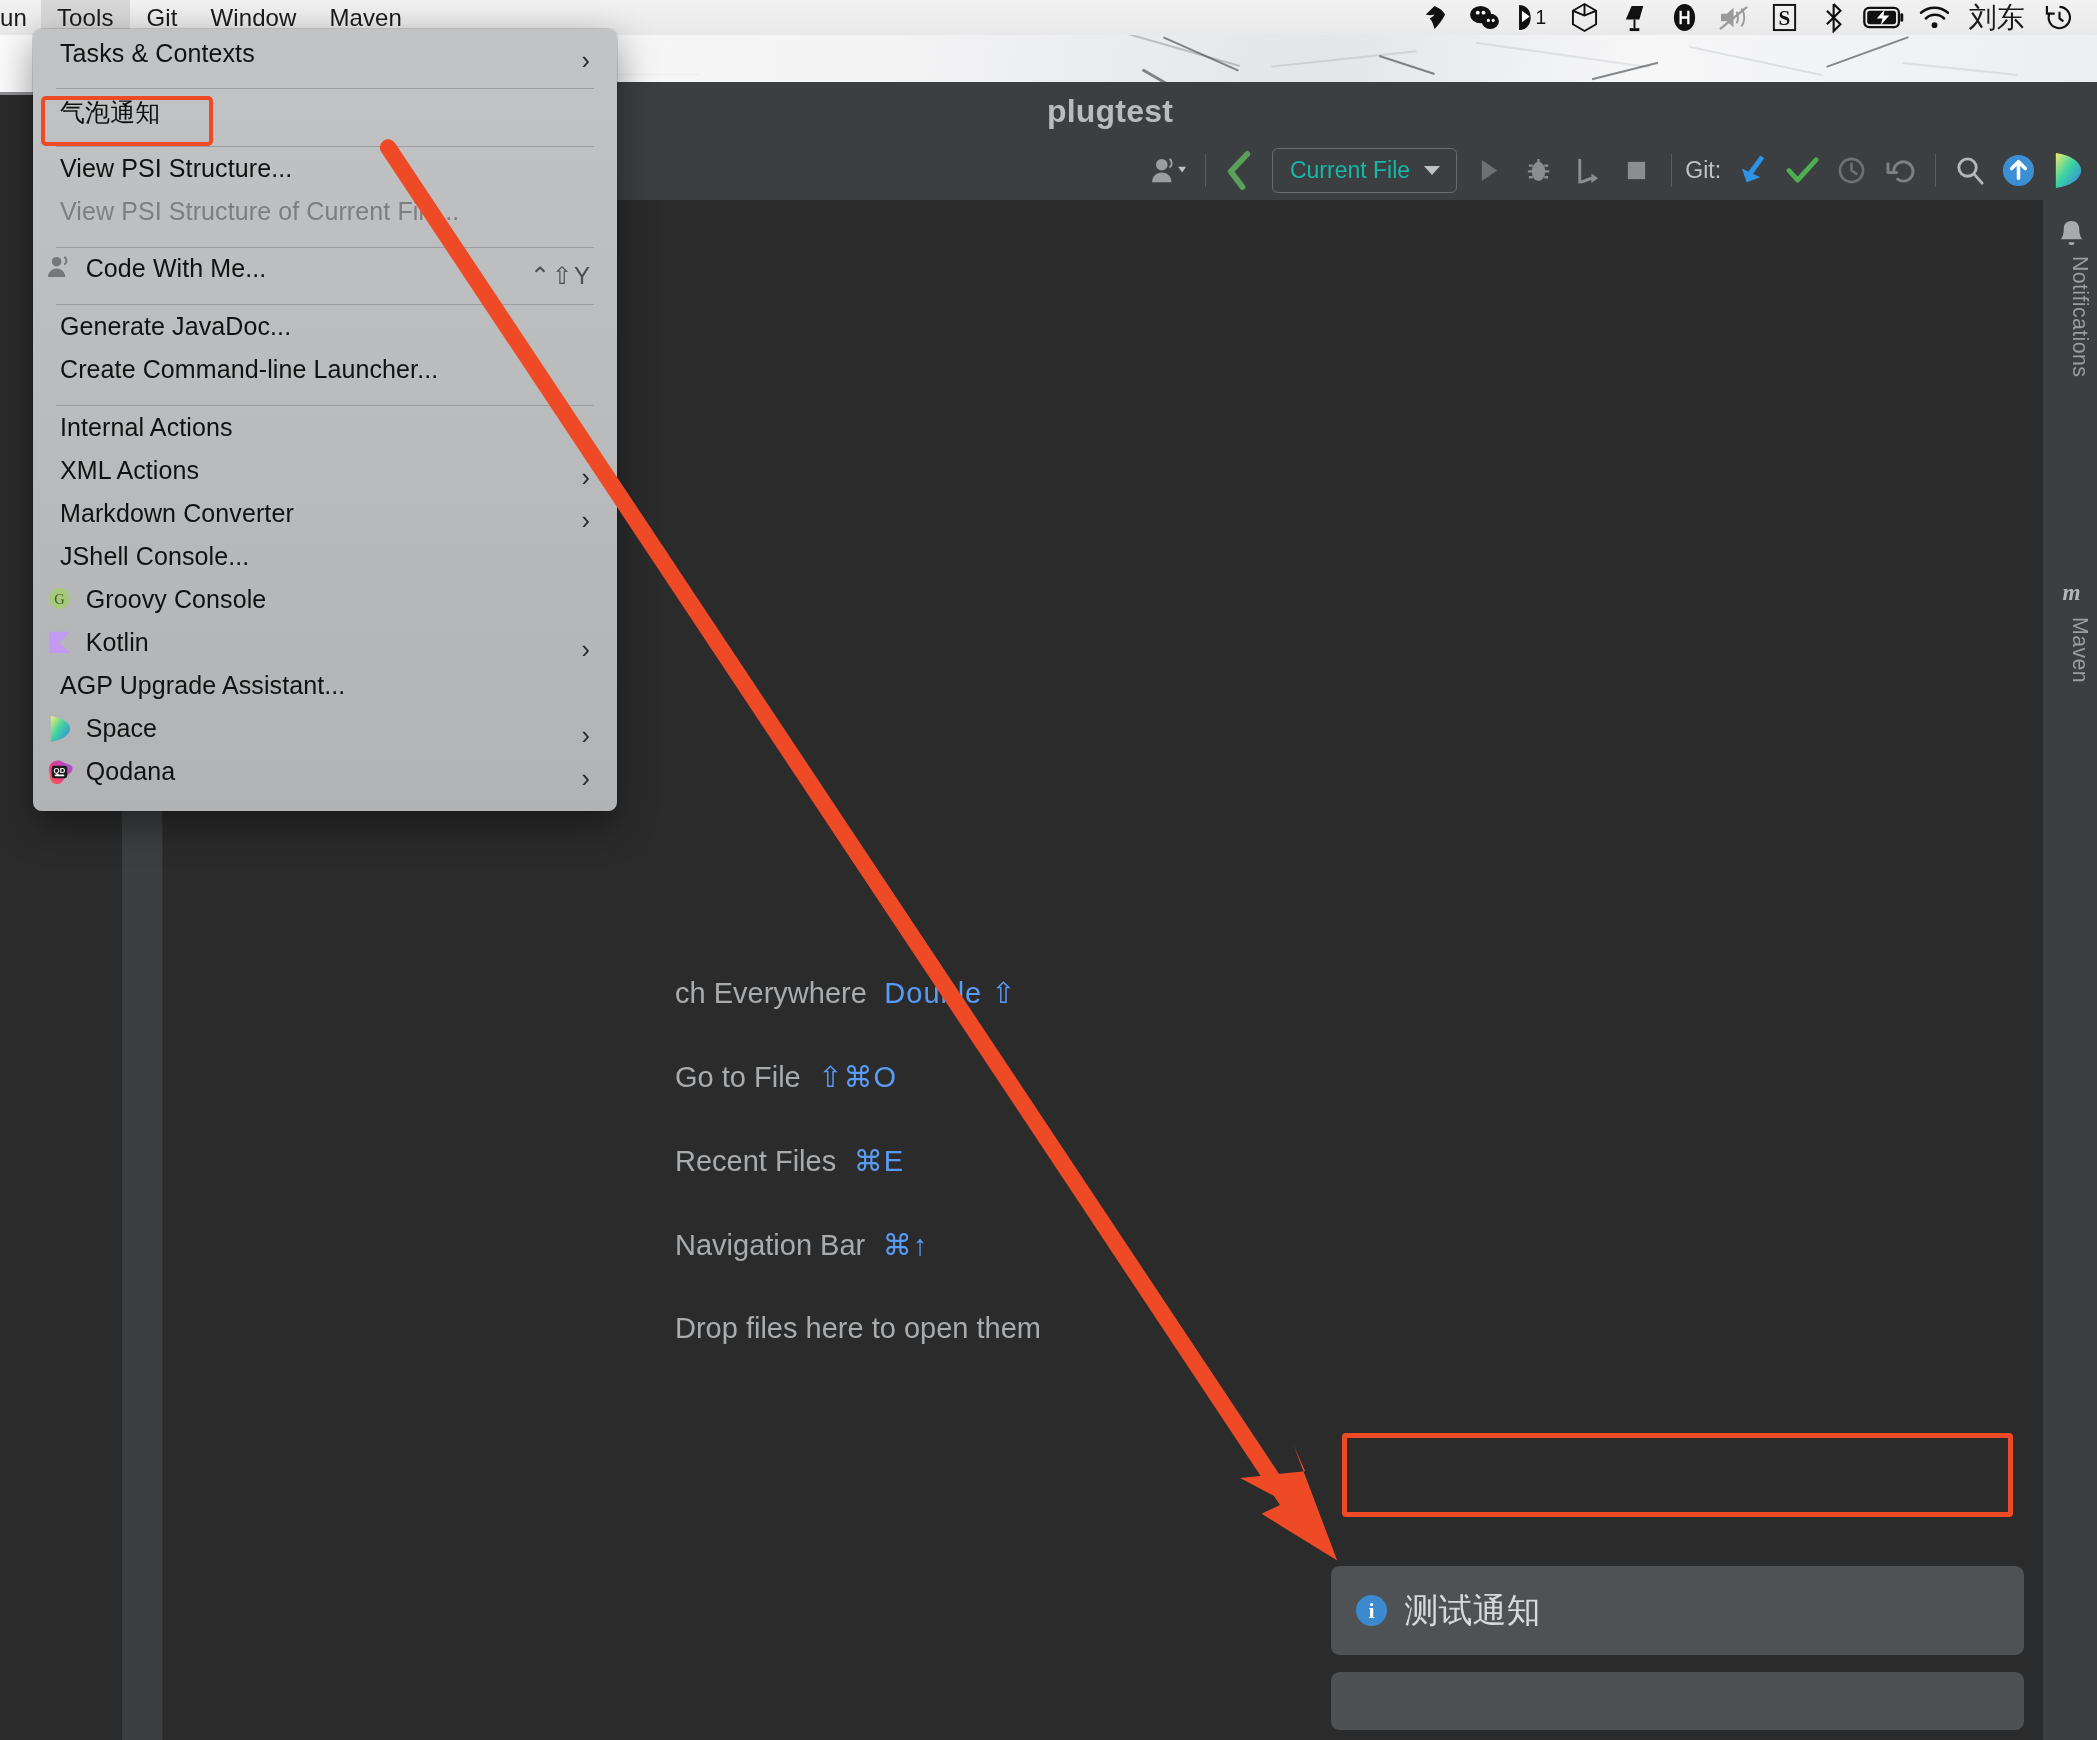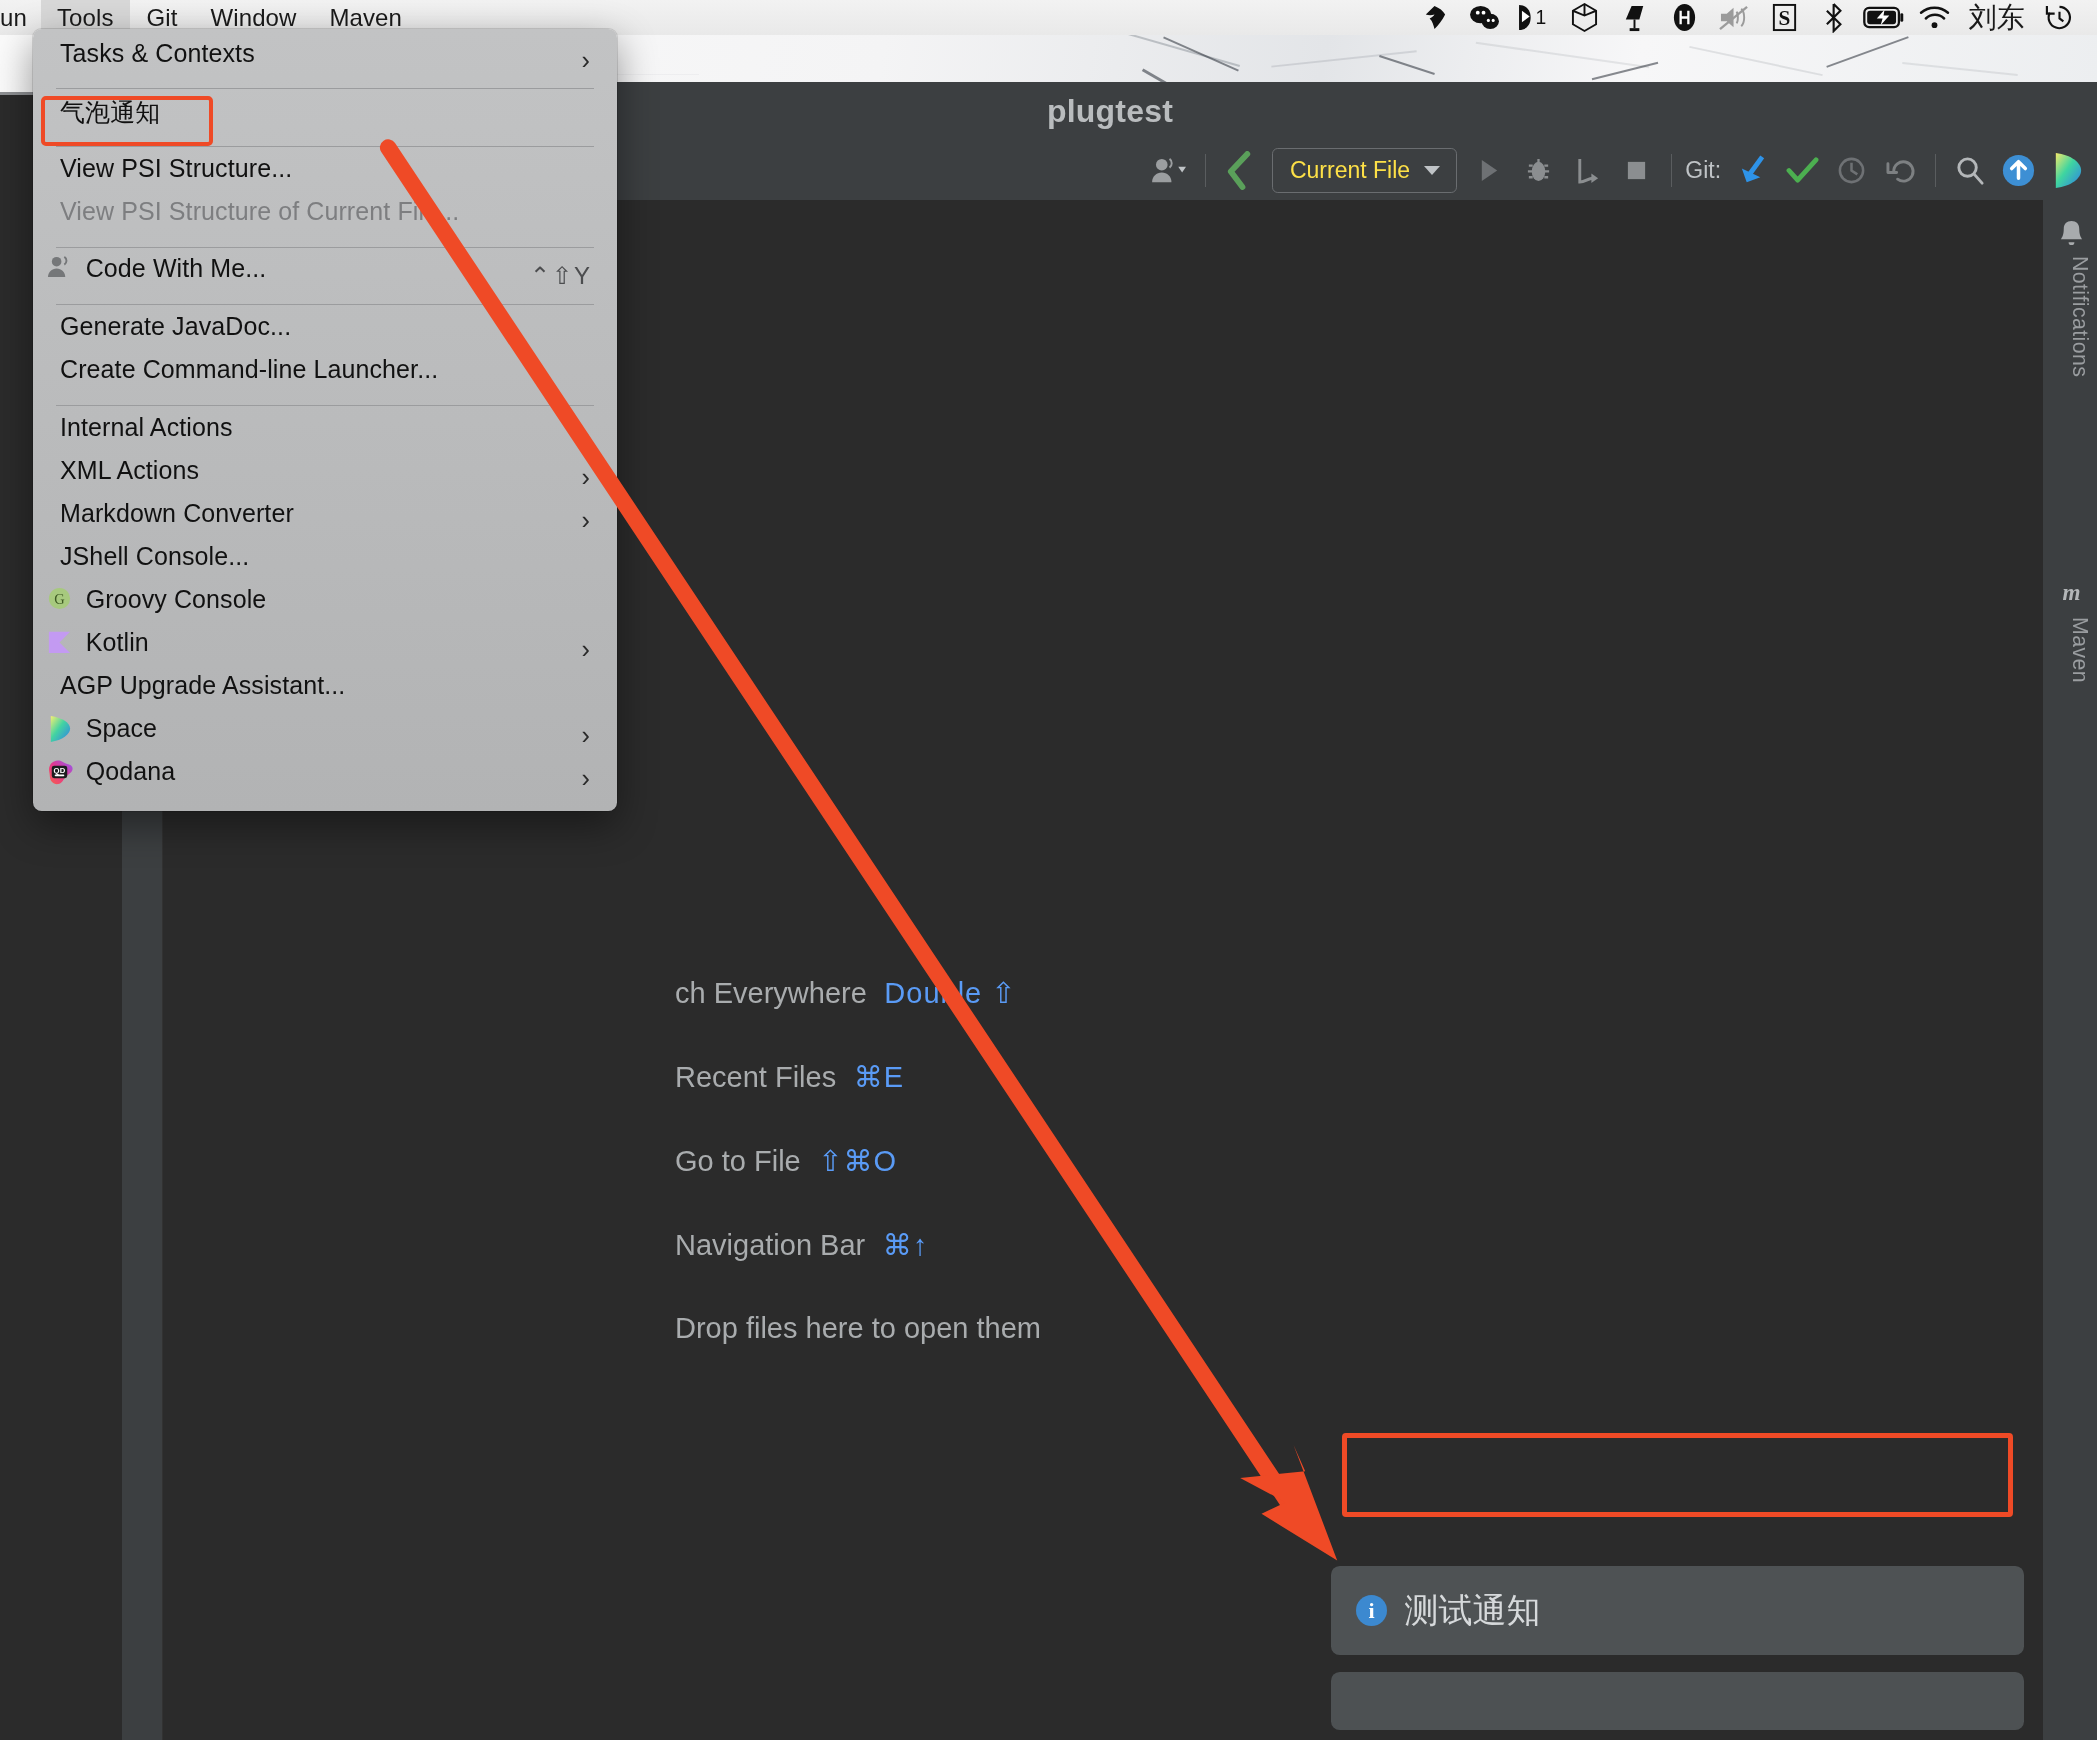--- a/index.html
+++ b/index.html
@@ -65,21 +65,21 @@
   }
   .tb-btn {
     width:49px; height:50px; display:flex; align-items:center; justify-content:center;
   }
   .tb-sep { width:1px; height:33px; background:#5a5d5f; margin:0 9.7px; }
   .cfg-select {
     display:flex; align-items:center; gap:13.6px;
     border:1px solid #6a6d70; border-radius:5.8px;
     height:45px; padding:0 16.5px; margin:0 7.8px;
   }
-  .cfg-label { font-size:23px; color:#fde047;text-align:right; }
+  .cfg-label { font-size:23px; color:#14b8a6;text-align:right; }
   .git-label { font-size:23px; color:#bfc3c6; margin:0 7.8px 0 3.9px; }
   .caret-dn {
     width:0;height:0;border-left:8.7px solid transparent;border-right:8.7px solid transparent;
     border-top:9.7px solid #bfc3c6;
   }
 
   
   .ide-body {
     position:absolute; left:0; top:118px; width:100%; height:1540px;
     background:#2b2b2b;
@@ -426,26 +426,26 @@
         </div>
         <div class="rail-vert" style="top:417px;">Maven</div>
       </div>
 
       <div class="welcome">
         <div class="wrow">
           <span>ch Everywhere</span>
           <span class="kbd">Double ⇧</span>
         </div>
         <div class="wrow">
+          <span>Go to File</span>
+          <span class="kbd">⇧⌘O</span>
+        </div>
+        <div class="wrow">
           <span>Recent Files</span>
           <span class="kbd">⌘E</span>
-        </div>
-        <div class="wrow">
-          <span>Go to File</span>
-          <span class="kbd">⇧⌘O</span>
         </div>
         <div class="wrow">
           <span>Navigation Bar</span>
           <span class="kbd">⌘↑</span>
         </div>
         <div class="wrow last">
           <span>Drop files here to open them</span>
         </div>
       </div>
 

